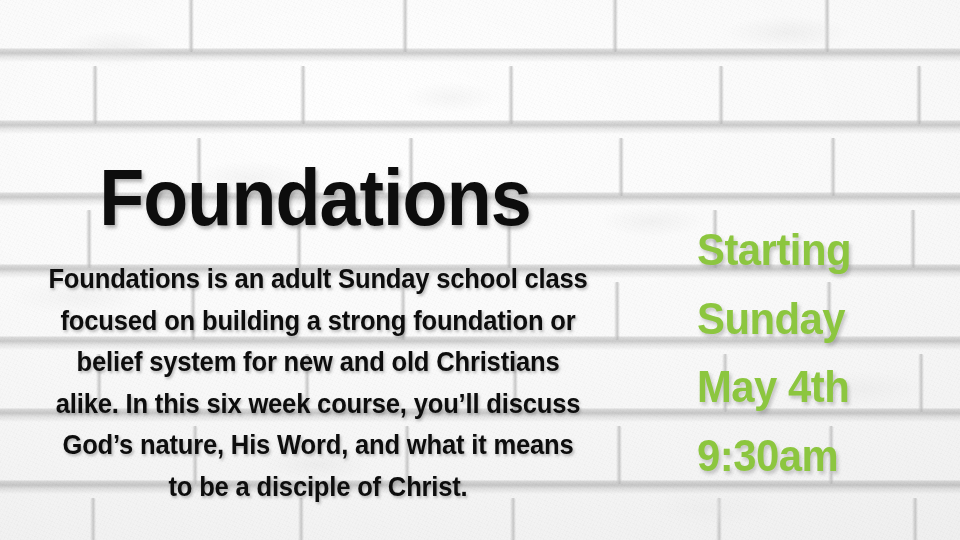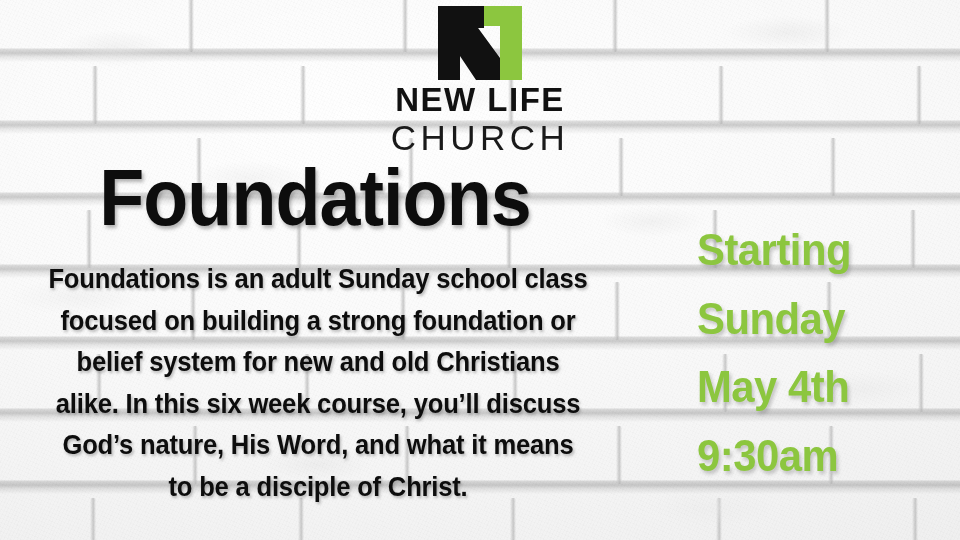--- a/index.html
+++ b/index.html
@@ -216,31 +216,20 @@
         <i style="left:510px; top:498px;"></i>
         <i style="left:716px; top:498px;"></i>
         <i style="left:912px; top:498px;"></i>
     </div>
     <div class="speckle"></div>
     <div class="grain"></div>
   </div>
 
   <div class="content">
 
-    <div class="logo-block">
-      <svg class="logo-mark" width="84" height="74" viewBox="0 0 84 74" aria-hidden="true">
-
-        <polygon points="46,0 84,0 84,74 62,74 62,20 46,20" fill="#8CC63F"></polygon>
-
-        <polygon points="0,0 24,0 62,52 62,74 38,74 22,50 22,74 0,74" fill="#111111"></polygon>
-        <polygon points="24,0 46,0 46,22 24,22" fill="#111111"></polygon>
-      </svg>
-      <div class="logo-wordmark">NEW LIFE</div>
-      <div class="logo-subword">CHURCH</div>
-    </div>
 
     <div class="headline">Foundations</div>
 
     <div class="body-copy">
       <span class="line">Foundations is an adult Sunday school class</span>
       <span class="line">focused on building a strong foundation or</span>
       <span class="line">belief system for new and old Christians</span>
       <span class="line">alike. In this six week course, you’ll discuss</span>
       <span class="line">God’s nature, His Word, and what it means</span>
       <span class="line">to be a disciple of Christ.</span>

